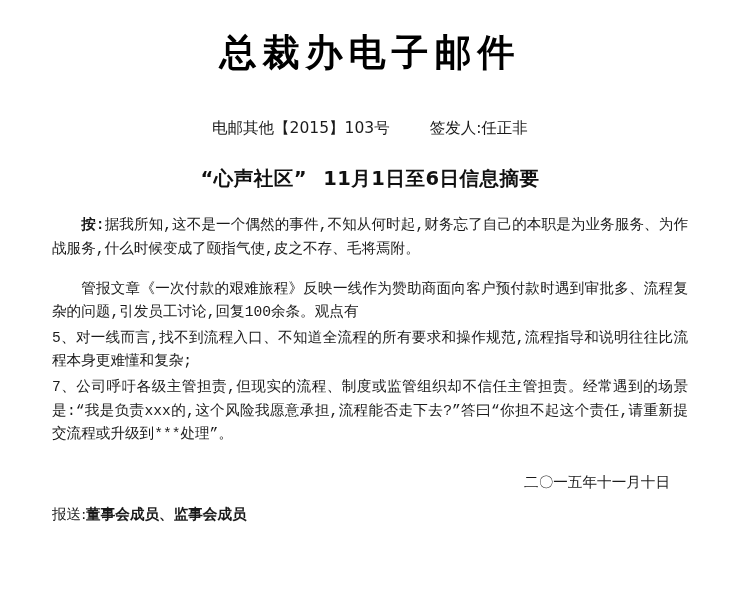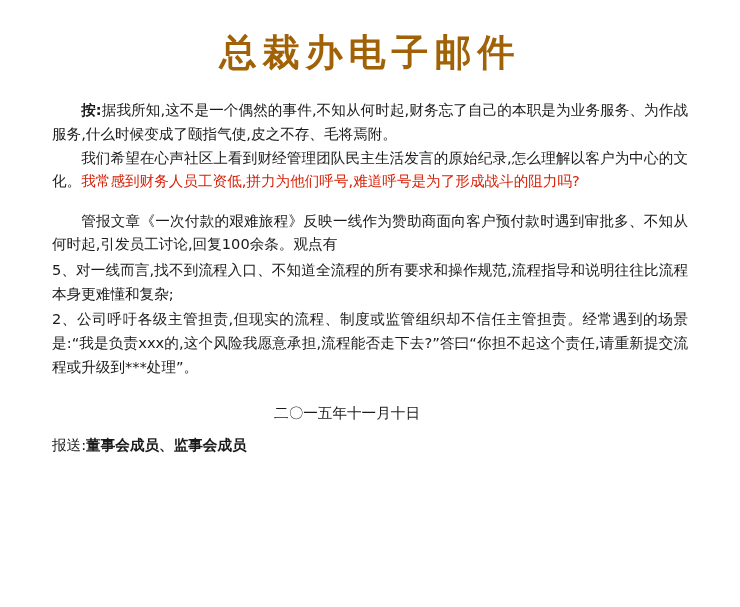--- a/index.html
+++ b/index.html
@@ -19,21 +19,21 @@
     width: 740px;
     height: 607px;
     box-sizing: border-box;
     padding: 0 24px;
   }
   .doc-title {
     text-align: center;
     font-size: 37px;
     font-weight: bold;
     letter-spacing: 6px;
-    color: #a16207;
+    color: #000000;
     margin: 14px 0 0 0;
     padding-top: 16px;
     line-height: 1.25;
   }
   .meta-row {
     display: flex;
     justify-content: center;
     align-items: baseline;
     gap: 40px;
     margin-top: 42px;
@@ -59,40 +59,41 @@
     margin-top: 22px;
     padding: 0 28px;
     font-size: 14.6px;
     line-height: 1.62;
     color: #1a1a1a;
     text-align: justify;
   }
   .para {
     margin: 0;
     text-indent: 0;
+    font-family: Liberation Mono, monospace;
   }
   .indent1 {
     text-indent: 2em;
   }
   .red {
     color: #d81e06;
   }
   .lead-label {
     font-weight: bold;
   }
   .gap-para {
     margin-top: 16px;
   }
   .list-para {
     margin-top: 2px;
   }
   .date-line {
     margin-top: 26px;
     padding-right: 46px;
-    text-align: center;
+    text-align: right;
     font-size: 14.6px;
     color: #1a1a1a;
   }
   .footer {
     margin-top: 10px;
     padding: 0 28px;
     font-size: 14.6px;
     line-height: 1.7;
     color: #1a1a1a;
   }
@@ -106,38 +107,42 @@
     margin: 0;
   }
 </style>
 </head>
 <body>
 
 <div class="page">
 
   <h1 class="doc-title">总裁办电子邮件</h1>
 
+  <div class="meta-row">
+    <span class="meta-item">电邮其他【2015】103号</span>
+    <span class="meta-item">签发人:任正非</span>
+  </div>
 
+  <div class="subject">
+    <span>“心声社区”</span><span class="gap"></span><span>11月1日至6日信息摘要</span>
+  </div>
 
   <div class="body-block">
 
     <p class="para indent1">
       <span class="lead-label">按:</span><span>据我所知,这不是一个偶然的事件,不知从何时起,财务忘了自己的本职是为业务服务、为作战服务,什么时候变成了颐指气使,皮之不存、毛将焉附。</span>
     </p>
 
-    <p class="para indent1">
-      <span>我们希望在心声社区上看到财经管理团队民主生活发言的原始纪录,怎么理解以客户为中心的文化。</span><span class="red">我常感到财务人员工资低,拼力为他们呼号,难道呼号是为了形成战斗的阻力吗?</span>
-    </p>
 
     <p class="para indent1 gap-para">
-      <span>管报文章《一次付款的艰难旅程》反映一线作为赞助商面向客户预付款时遇到审批多、不知从何时起,引发员工讨论,回复100余条。观点有</span>
+      <span>管报文章《一次付款的艰难旅程》反映一线作为赞助商面向客户预付款时遇到审批多、流程复杂的问题,引发员工讨论,回复100余条。观点有</span>
     </p>
 
     <p class="para list-para">5、对一线而言,找不到流程入口、不知道全流程的所有要求和操作规范,流程指导和说明往往比流程本身更难懂和复杂;</p>
-    <p class="para list-para">2、公司呼吁各级主管担责,但现实的流程、制度或监管组织却不信任主管担责。经常遇到的场景是:“我是负责xxx的,这个风险我愿意承担,流程能否走下去?”答曰“你担不起这个责任,请重新提交流程或升级到***处理”。</p>
+    <p class="para list-para">7、公司呼吁各级主管担责,但现实的流程、制度或监管组织却不信任主管担责。经常遇到的场景是:“我是负责xxx的,这个风险我愿意承担,流程能否走下去?”答曰“你担不起这个责任,请重新提交流程或升级到***处理”。</p>
 
   </div>
 
   <div class="date-line">二〇一五年十一月十日</div>
 
   <div class="footer">
     <p class="footer-line">
       <span class="label">报送:</span><span class="names">董事会成员、监事会成员</span>
     </p>
 

